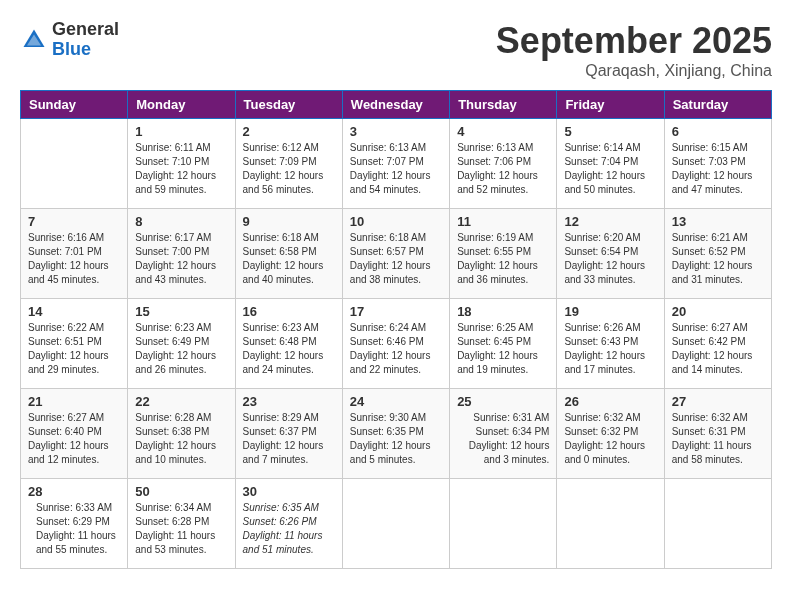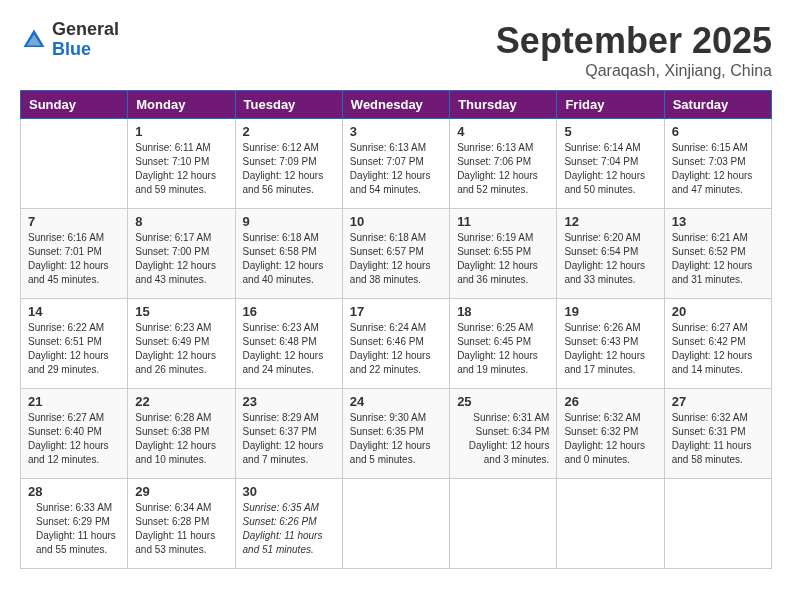--- a/index.html
+++ b/index.html
@@ -326,21 +326,21 @@
       </tr>
       <tr>
         <td>
           <span class="day-num">28</span>
           <div class="day-info" style="white-space: pre-line; margin-left: 8px;">Sunrise: 6:33 AM
 Sunset: 6:29 PM
 Daylight: 11 hours
 and 55 minutes.</div>
         </td>
         <td>
-          <span class="day-num">29</span>
+          <span class="day-num">50</span>
           <div class="day-info" style="white-space: pre-line;">Sunrise: 6:34 AM
 Sunset: 6:28 PM
 Daylight: 11 hours
 and 53 minutes.</div>
         </td>
         <td>
           <span class="day-num">30</span>
           <div class="day-info" style="white-space: pre-line; font-style: italic;">Sunrise: 6:35 AM
 Sunset: 6:26 PM
 Daylight: 11 hours

